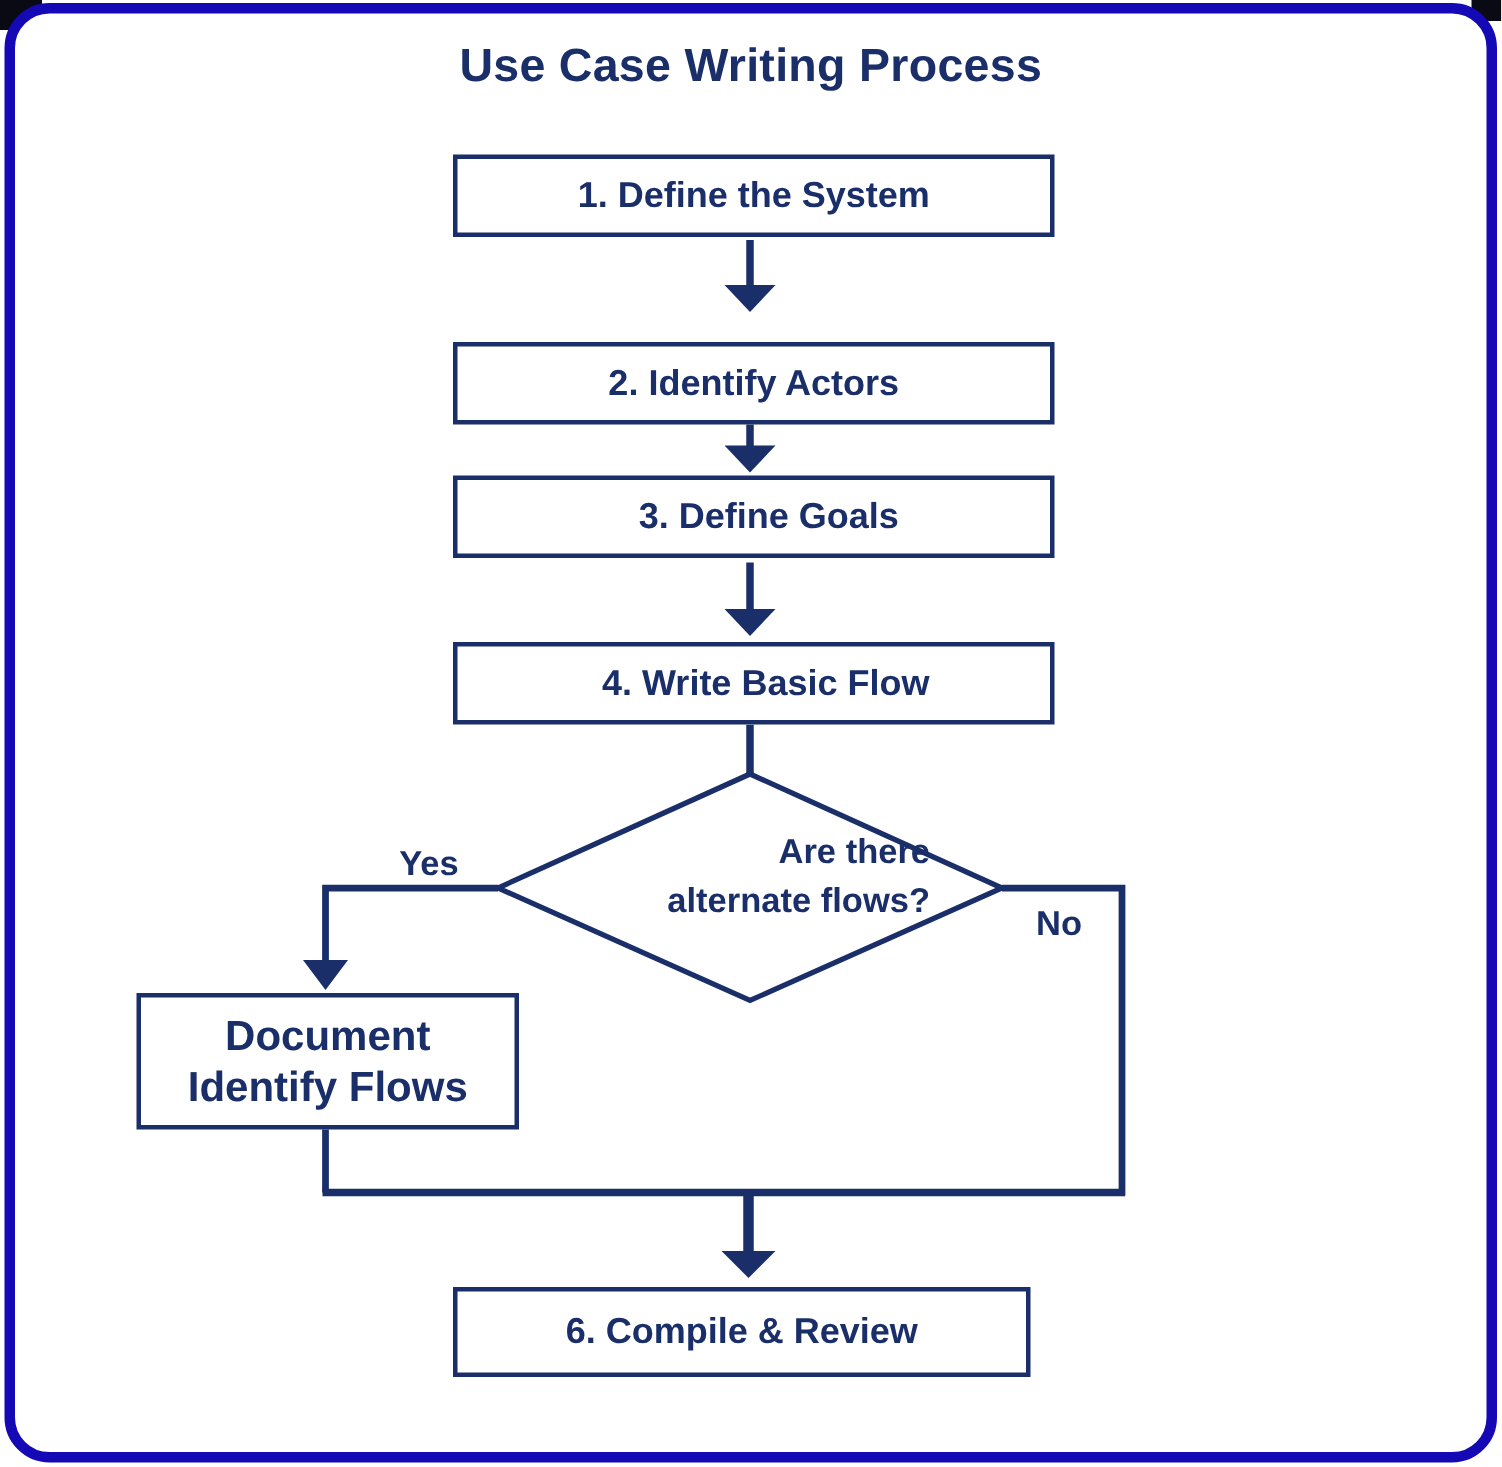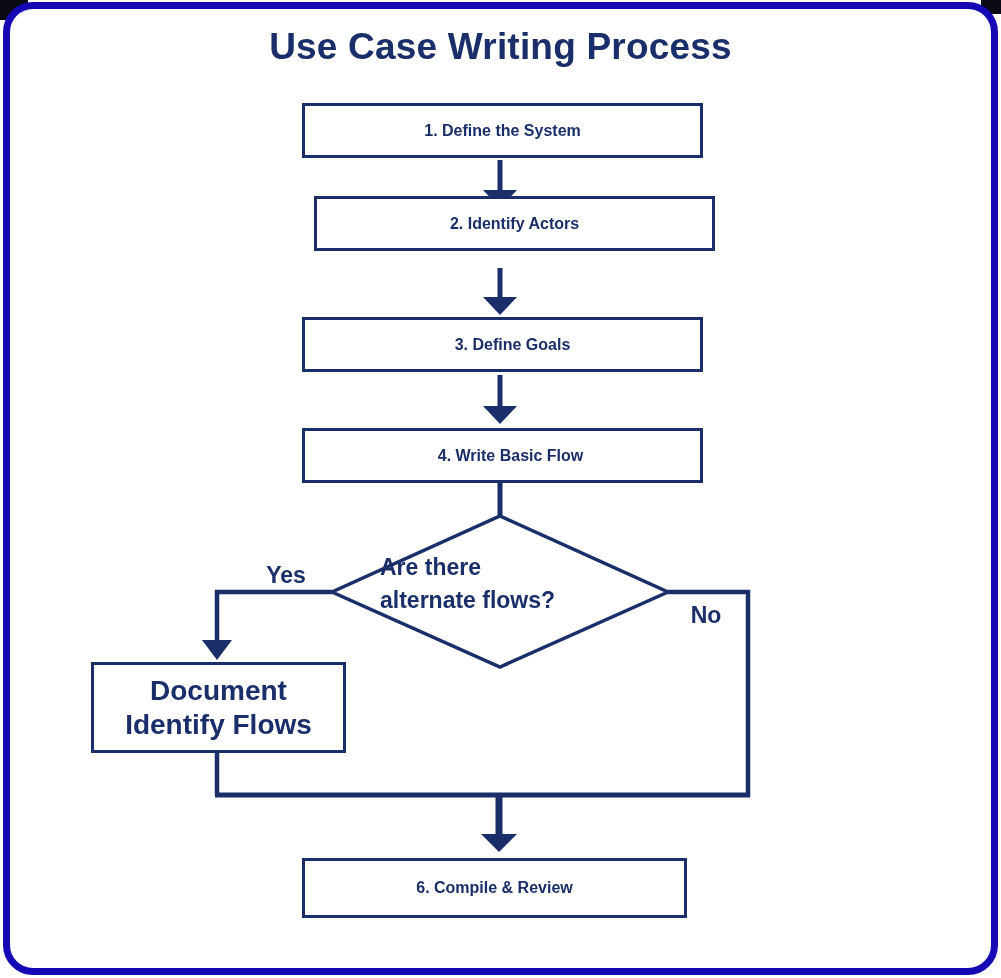--- a/index.html
+++ b/index.html
@@ -17,42 +17,42 @@
   .corner{position:absolute;z-index:0;background:#0a0a14;}
   .corner-tl{left:0;top:0;width:28px;height:20px;}
   .corner-tr{right:0;top:0;width:20px;height:14px;}
   .frame{
     position:absolute;left:3px;top:2px;right:3px;bottom:3px;
     border:7px solid var(--frame_blue);border-radius:30px;
     background:var(--background);z-index:1;
   }
   .title{
     position:absolute;z-index:3;left:0;top:26px;width:100%;
-    text-align:center;font-size:37px;font-weight:bold;letter-spacing:.2px;
+    text-align:center;font-size:31px;font-weight:bold;letter-spacing:.2px;
   }
   .connectors{position:absolute;z-index:2;left:0;top:0;}
   .c-line{stroke:var(--navy);fill:none;}
   .c-fill{fill:var(--navy);stroke:none;}
   .diamond-shape{fill:var(--background);stroke:var(--navy);stroke-width:3.5;}
   .flow-box{
     position:absolute;z-index:3;box-sizing:border-box;
     border:3px solid var(--navy);background:var(--background);
     display:flex;align-items:center;justify-content:center;flex-direction:column;
-    font-size:16px;font-weight:bold;text-align:center;
+    font-size:24px;font-weight:bold;text-align:center;
   }
   .step{left:302px;width:401px;height:55px;}
   .step-1{top:103px;}
-  .step-2{top:196px;margin-left:12px;}
+  .step-2{top:228px;}
   .step-3{top:317px;padding-left:20px;}
   .step-4{top:428px;padding-left:16px;}
   .alt-box{left:91px;top:662px;width:255px;height:91px;line-height:34px;font-size:28px;}
   .final-box{left:302px;top:858px;width:385px;height:60px;}
   .diamond-text{
     position:absolute;z-index:3;left:380px;top:551px;width:240px;
-    text-align:left;font-size:23px;font-weight:bold;line-height:33px;
+    text-align:right;font-size:23px;font-weight:bold;line-height:33px;
   }
   .branch-label{
     position:absolute;z-index:3;width:60px;text-align:center;
     font-size:23px;font-weight:bold;
   }
   .yes-label{left:256px;top:562px;}
   .no-label{left:676px;top:562px;margin-top:40px;}
 </style>
 </head>
 <body>

